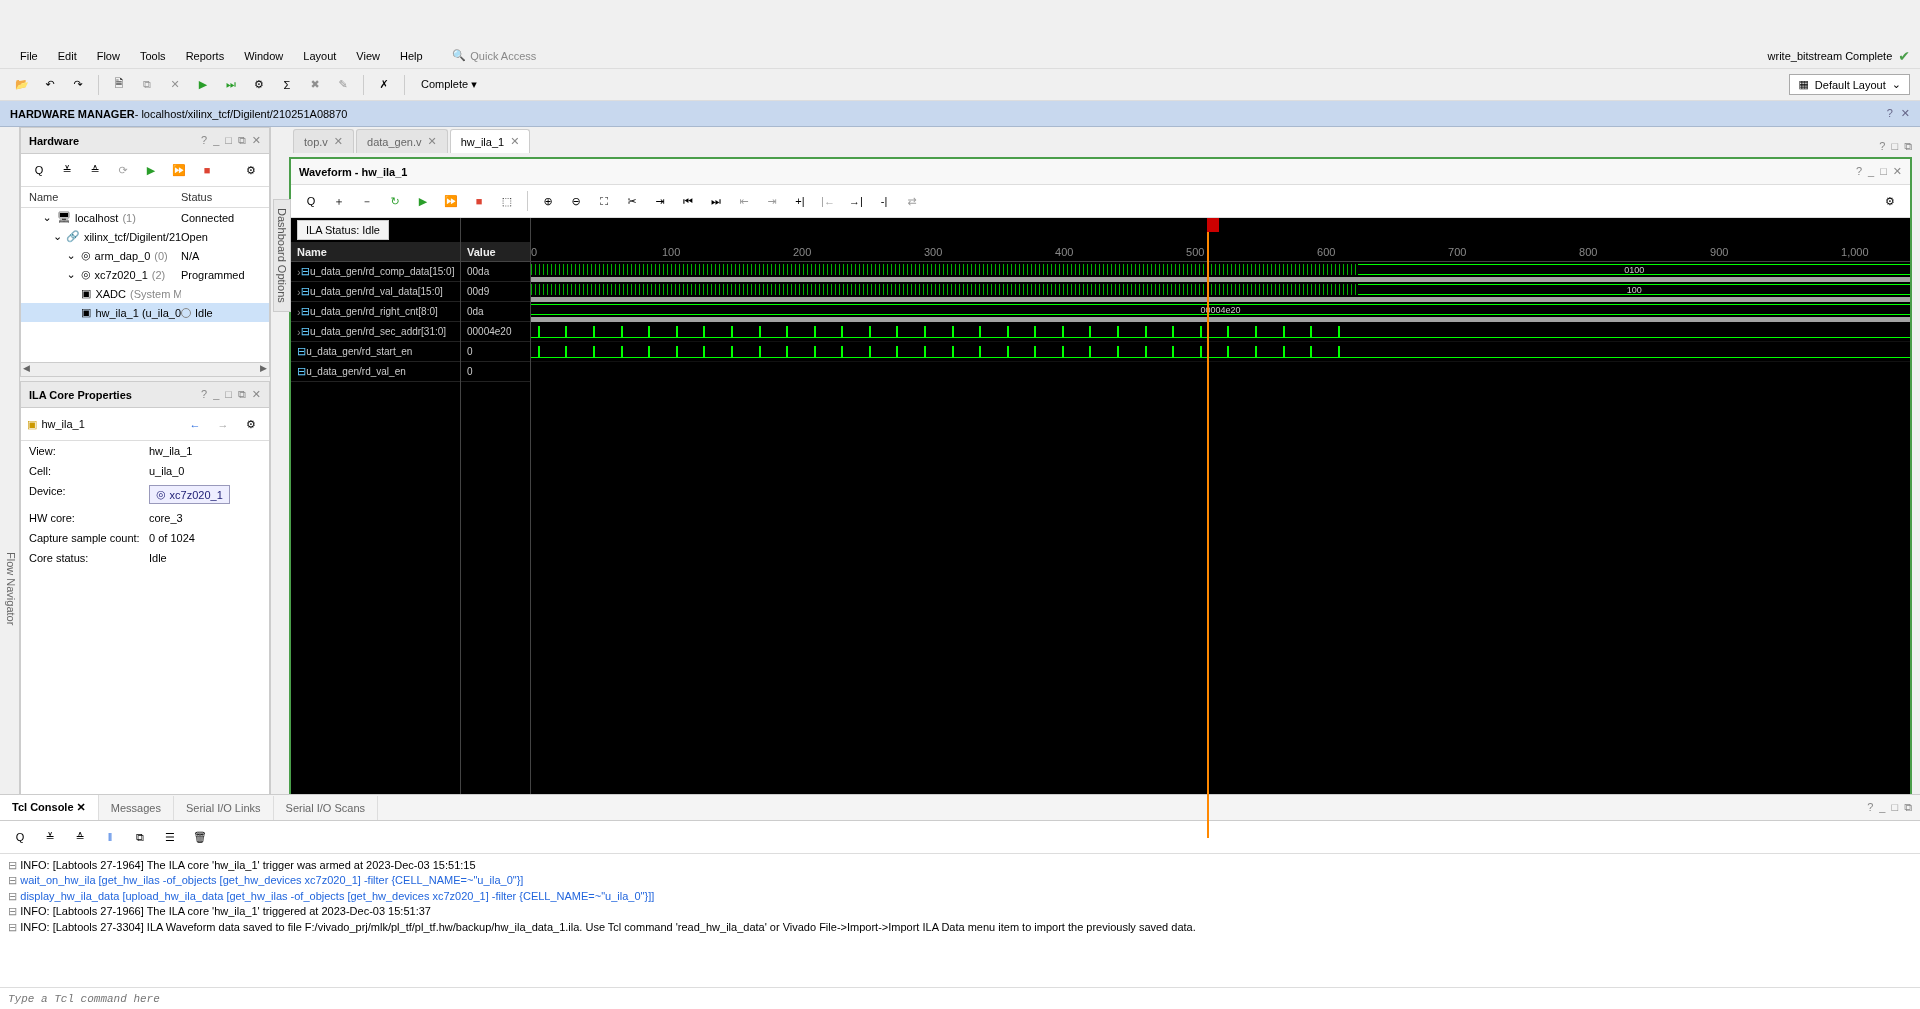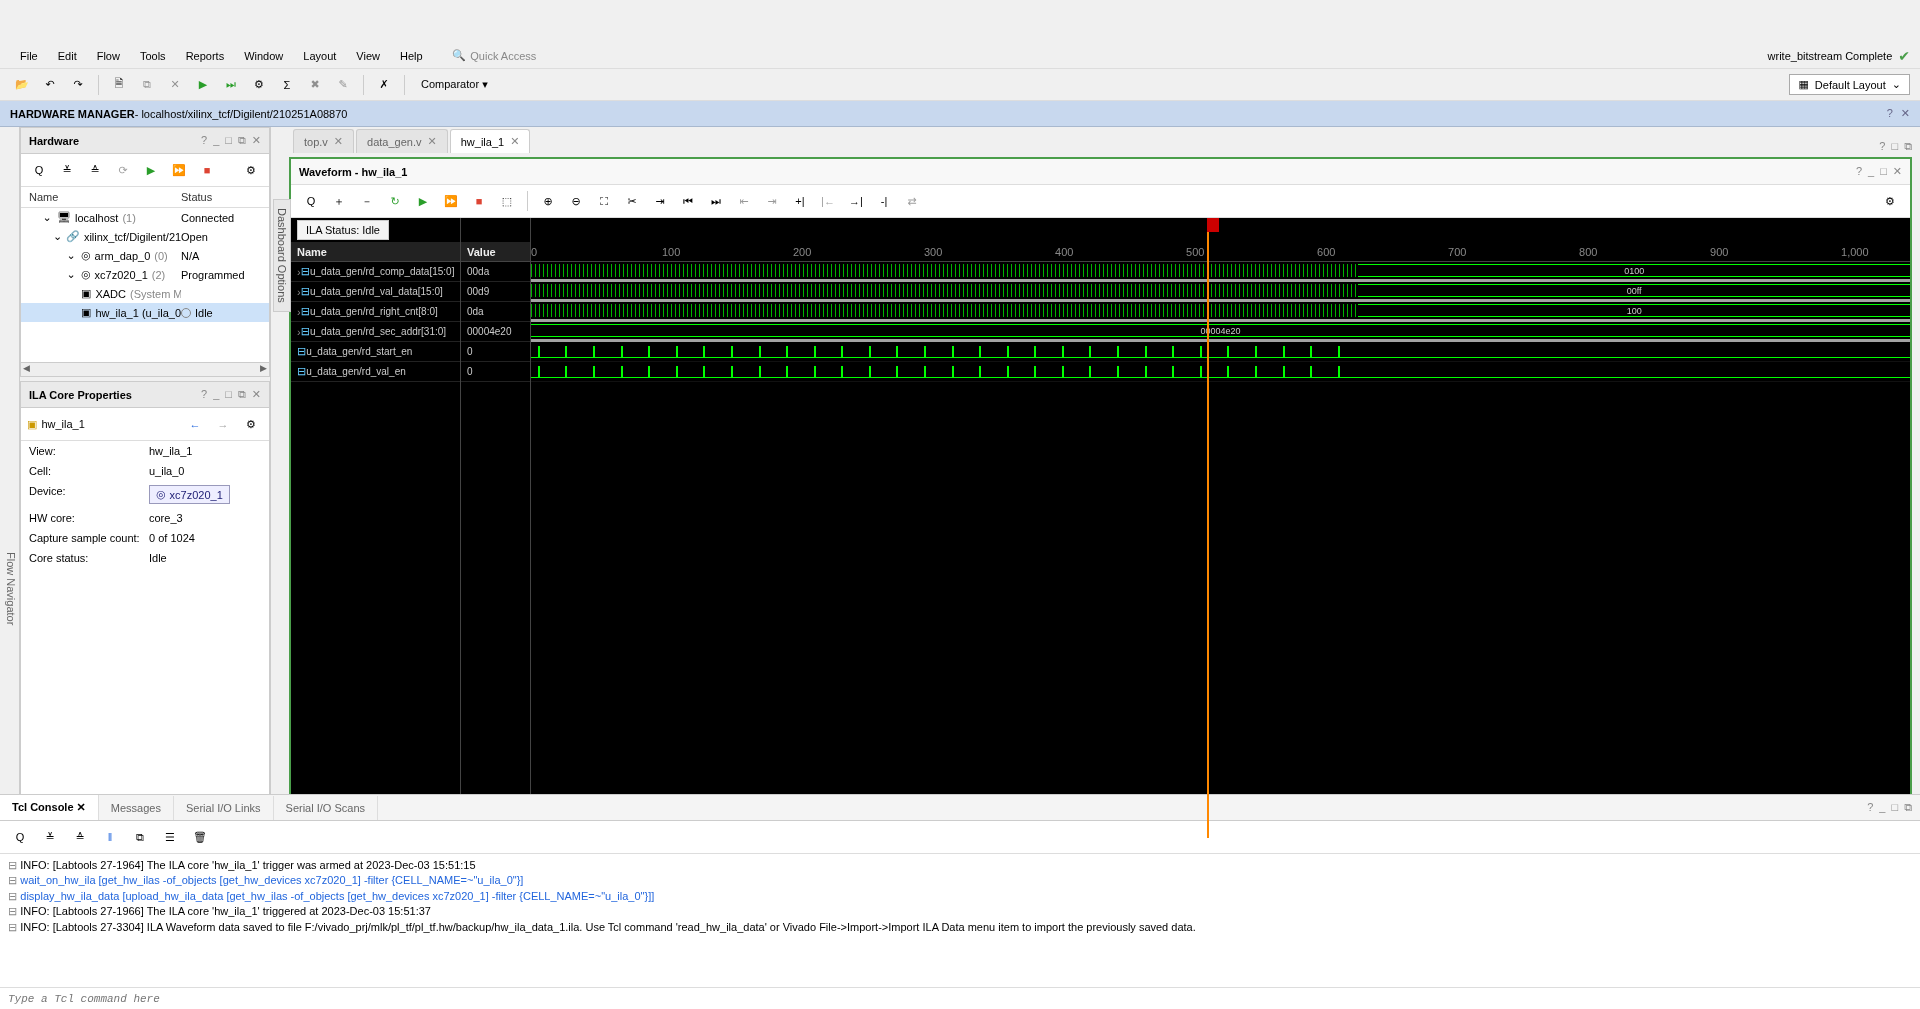--- a/index.html
+++ b/index.html
@@ -81,21 +81,21 @@
 .wave-toolbar { padding: 4px 8px; display: flex; align-items: center; gap: 4px; border-bottom: 1px solid #ddd; }
 .wave-body { flex: 1; display: flex; background: #14b8a6; position: relative; overflow:hidden; }
 .ila-status-bar { background: #f4f4f4; border:1px solid #ccc; padding: 3px 8px; position:absolute; left:6px; top:2px; z-index:2; }
 .signal-names { width: 170px; background: #000; color: #ccc; border-right: 1px solid #444; }
 .signal-values { width: 70px; background: #000; color: #ccc; border-right: 1px solid #444; }
 .signal-header-row { background: #222; color: #eee; padding: 3px 6px; border-bottom: 1px solid #444; height:20px; display:flex; align-items:center; font-weight:bold; }
 .signal-row { padding: 3px 6px; border-bottom: 1px solid #222; height: 20px; display:flex; align-items:center; white-space:nowrap; overflow:hidden; font-size:10px; }
 .wave-canvas { flex: 1; position: relative; background: #000; overflow:hidden; }
 .ruler { height: 20px; border-bottom: 1px solid #444; position: relative; color: #888; font-size:9px; }
 .ruler-tick { position: absolute; top: 4px; }
-.bus-wave { height: 20px; position: relative; border-bottom: 3px solid #a3a3a3; }
+.bus-wave { height: 20px; position: relative; border-bottom: 5px solid #a3a3a3; }
 .hex-pattern { position:absolute; left:0; right:40%; top:2px; bottom:2px; background: repeating-linear-gradient(90deg, #0f0 0, #0f0 1px, transparent 1px, transparent 8px), repeating-linear-gradient(90deg, transparent 0, transparent 4px, #0f0 4px, #0f0 5px, transparent 5px, transparent 8px); opacity:0.7; }
 .stable-wave { position:absolute; right:0; width:40%; top:2px; bottom:2px; border-top:1px solid #0f0; border-bottom:1px solid #0f0; display:flex; align-items:center; justify-content:center; color:#ccc; font-size:9px; }
 .wide-stable { position:absolute; left:0; right:0; top:2px; bottom:2px; border-top:1px solid #0f0; border-bottom:1px solid #0f0; display:flex; align-items:center; justify-content:center; color:#ccc; font-size:9px; }
 .pulse-row { height:20px; position:relative; border-bottom:1px solid #111; }
 .pulse-baseline { position:absolute; left:0; right:0; bottom:3px; height:1px; background:#0f0; }
 .pulse { position:absolute; bottom:3px; width:2px; height:12px; background:#0f0; }
 .cursor-line { position:absolute; top:0; bottom:20px; width:2px; background:#f80; left:49%; z-index:5; }
 .cursor-flag { position:absolute; top:0; left:49%; width:12px; height:14px; background:#c00; z-index:6; }
 .updated-text { position:absolute; bottom:2px; left:4px; color:#aaa; font-family:monospace; font-size:10px; }
 .hscroll { height:14px; background:#ddd; display:flex; }
@@ -170,21 +170,21 @@
   <span class="tool-btn" style="opacity:.4">✕</span>
   <span class="tool-btn play-icon">▶</span>
   <span class="tool-btn" style="color:#2a9e2a">⏭</span>
   <span class="tool-btn">⚙</span>
   <span class="tool-btn">Σ</span>
   <span class="tool-btn" style="opacity:.4">✖</span>
   <span class="tool-btn" style="opacity:.4">✎</span>
   <span class="tool-sep"></span>
   <span class="tool-btn">✗</span>
   <span class="tool-sep"></span>
-  <span class="dashboard-dd"><span>Comparator</span> ▾</span>
+  <span class="dashboard-dd"><span>Complete</span> ▾</span>
   <div class="layout-dd">
     <span>▦</span>
     <span>Default Layout</span>
     <span style="margin-left:auto">⌄</span>
   </div>
 </div>
 
 <div class="hw-banner">
   <span class="hw-title">HARDWARE MANAGER</span>
   <span> - localhost/xilinx_tcf/Digilent/210251A08870</span>
@@ -446,24 +446,20 @@
               <span class="ruler-tick" style="left: 57%;">600</span>
               <span class="ruler-tick" style="left: 66.5%;">700</span>
               <span class="ruler-tick" style="left: 76%;">800</span>
               <span class="ruler-tick" style="left: 85.5%;">900</span>
               <span class="ruler-tick" style="left: 95%;">1,000</span>
             </div>
           <div id="wave-rows">
               <div class="bus-wave">
                 <div class="hex-pattern"></div>
                 <div class="stable-wave">0100</div>
-              </div>
-              <div class="bus-wave">
-                <div class="hex-pattern"></div>
-                <div class="stable-wave">00ff</div>
               </div>
               <div class="bus-wave">
                 <div class="hex-pattern"></div>
                 <div class="stable-wave">100</div>
               </div>
               <div class="bus-wave">
                 <div class="wide-stable">00004e20</div>
               </div>
               <div class="pulse-row">
                 <div class="pulse-baseline"></div>

